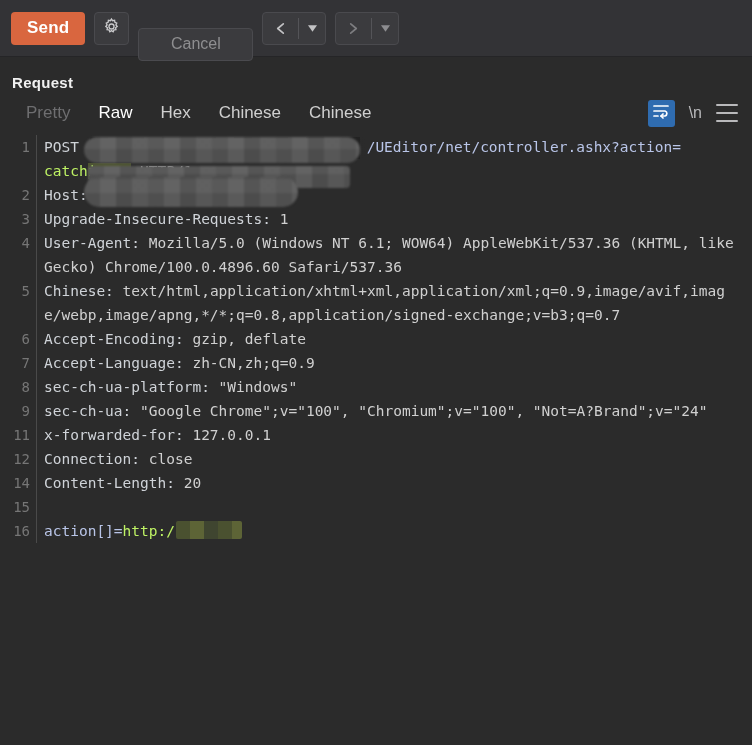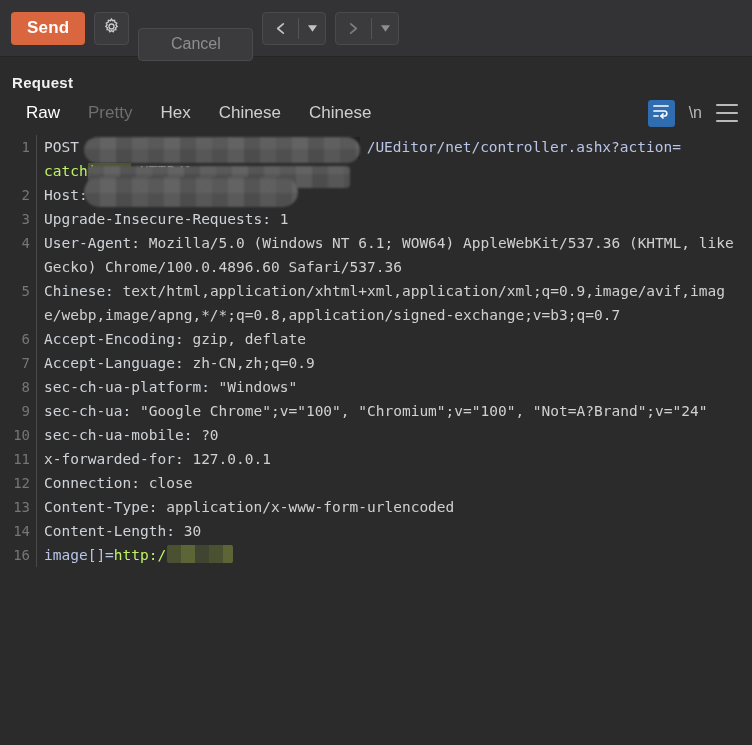--- a/index.html
+++ b/index.html
@@ -286,22 +286,22 @@
       <svg width="9" height="7" viewBox="0 0 10 7">
           <polygon points="0,0 10,0 5,7" fill="#8d8d90"></polygon>
         </svg>
     </div>
   </div>
 </div>
 
 <div class="panel-title">Request</div>
 
 <div class="tabstrip">
+  <div class="tab inactive">Pretty</div>
   <div class="tab active">Raw</div>
-  <div class="tab inactive">Pretty</div>
   <div class="tab">Hex</div>
   <div class="tab">Chinese</div>
   <div class="tab">Chinese</div>
 
   <div class="spacer"></div>
 
   <div class="tool-right">
     <div class="wrap-toggle">
       <span>
         <svg width="18" height="16" viewBox="0 0 18 16" fill="none" stroke="#ffffff" stroke-width="1.7" stroke-linecap="round">
@@ -362,48 +362,43 @@
         <div class="gutter">8</div>
         <div class="gutter-line"></div>
         <div class="code-text"><span class="k-name">sec-ch-ua-platform: </span><span class="k-val">"Windows"</span></div>
       </div>
       <div class="code-row">
         <div class="gutter">9</div>
         <div class="gutter-line"></div>
         <div class="code-text"><span class="k-name">sec-ch-ua: </span><span class="k-val">"Google Chrome";v="100", "Chromium";v="100", "Not=A?Brand";v="24"</span></div>
       </div>
       <div class="code-row">
-        <div class="gutter">10</div>
-        <div class="gutter-line"></div>
-        <div class="code-text"><span class="k-name">sec-ch-ua-mobile: </span><span class="k-val">?0</span></div>
-      </div>
-      <div class="code-row">
         <div class="gutter">11</div>
         <div class="gutter-line"></div>
         <div class="code-text"><span class="k-name">x-forwarded-for: </span><span class="k-val">127.0.0.1</span></div>
       </div>
       <div class="code-row">
         <div class="gutter">12</div>
         <div class="gutter-line"></div>
         <div class="code-text"><span class="k-name">Connection: </span><span class="k-val">close</span></div>
       </div>
       <div class="code-row">
-        <div class="gutter">13</div>
-        <div class="gutter-line"></div>
-        <div class="code-text"><span class="k-name">Content-Type: </span><span class="k-val">application/x-www-form-urlencoded</span></div>
-      </div>
-      <div class="code-row">
         <div class="gutter">14</div>
         <div class="gutter-line"></div>
-        <div class="code-text"><span class="k-name">Content-Length: </span><span class="k-val">30</span></div>
+        <div class="code-text"><span class="k-name">Content-Length: </span><span class="k-val">20</span></div>
+      </div>
+      <div class="code-row">
+        <div class="gutter">15</div>
+        <div class="gutter-line"></div>
+        <div class="code-text">&nbsp;</div>
       </div>
       <div class="code-row">
         <div class="gutter">16</div>
         <div class="gutter-line"></div>
-        <div class="code-text"><span class="k-url">image[]=</span><span class="k-green">http:/</span><span class="mos-green"></span></div>
+        <div class="code-text"><span class="k-url">action[]=</span><span class="k-green">http:/</span><span class="mos-green"></span></div>
       </div>
     </div>
 
   <div class="mos-big" style="left:84px;  top:2px;   width:276px; height:26px;"></div>
   <div class="mos-big" style="left:88px;  top:31px;  width:262px; height:22px; border-radius:4px;"></div>
   <div class="mos-big" style="left:84px;  top:42px;  width:214px; height:30px;"></div>
 
 </div>
 
 </body></html>

